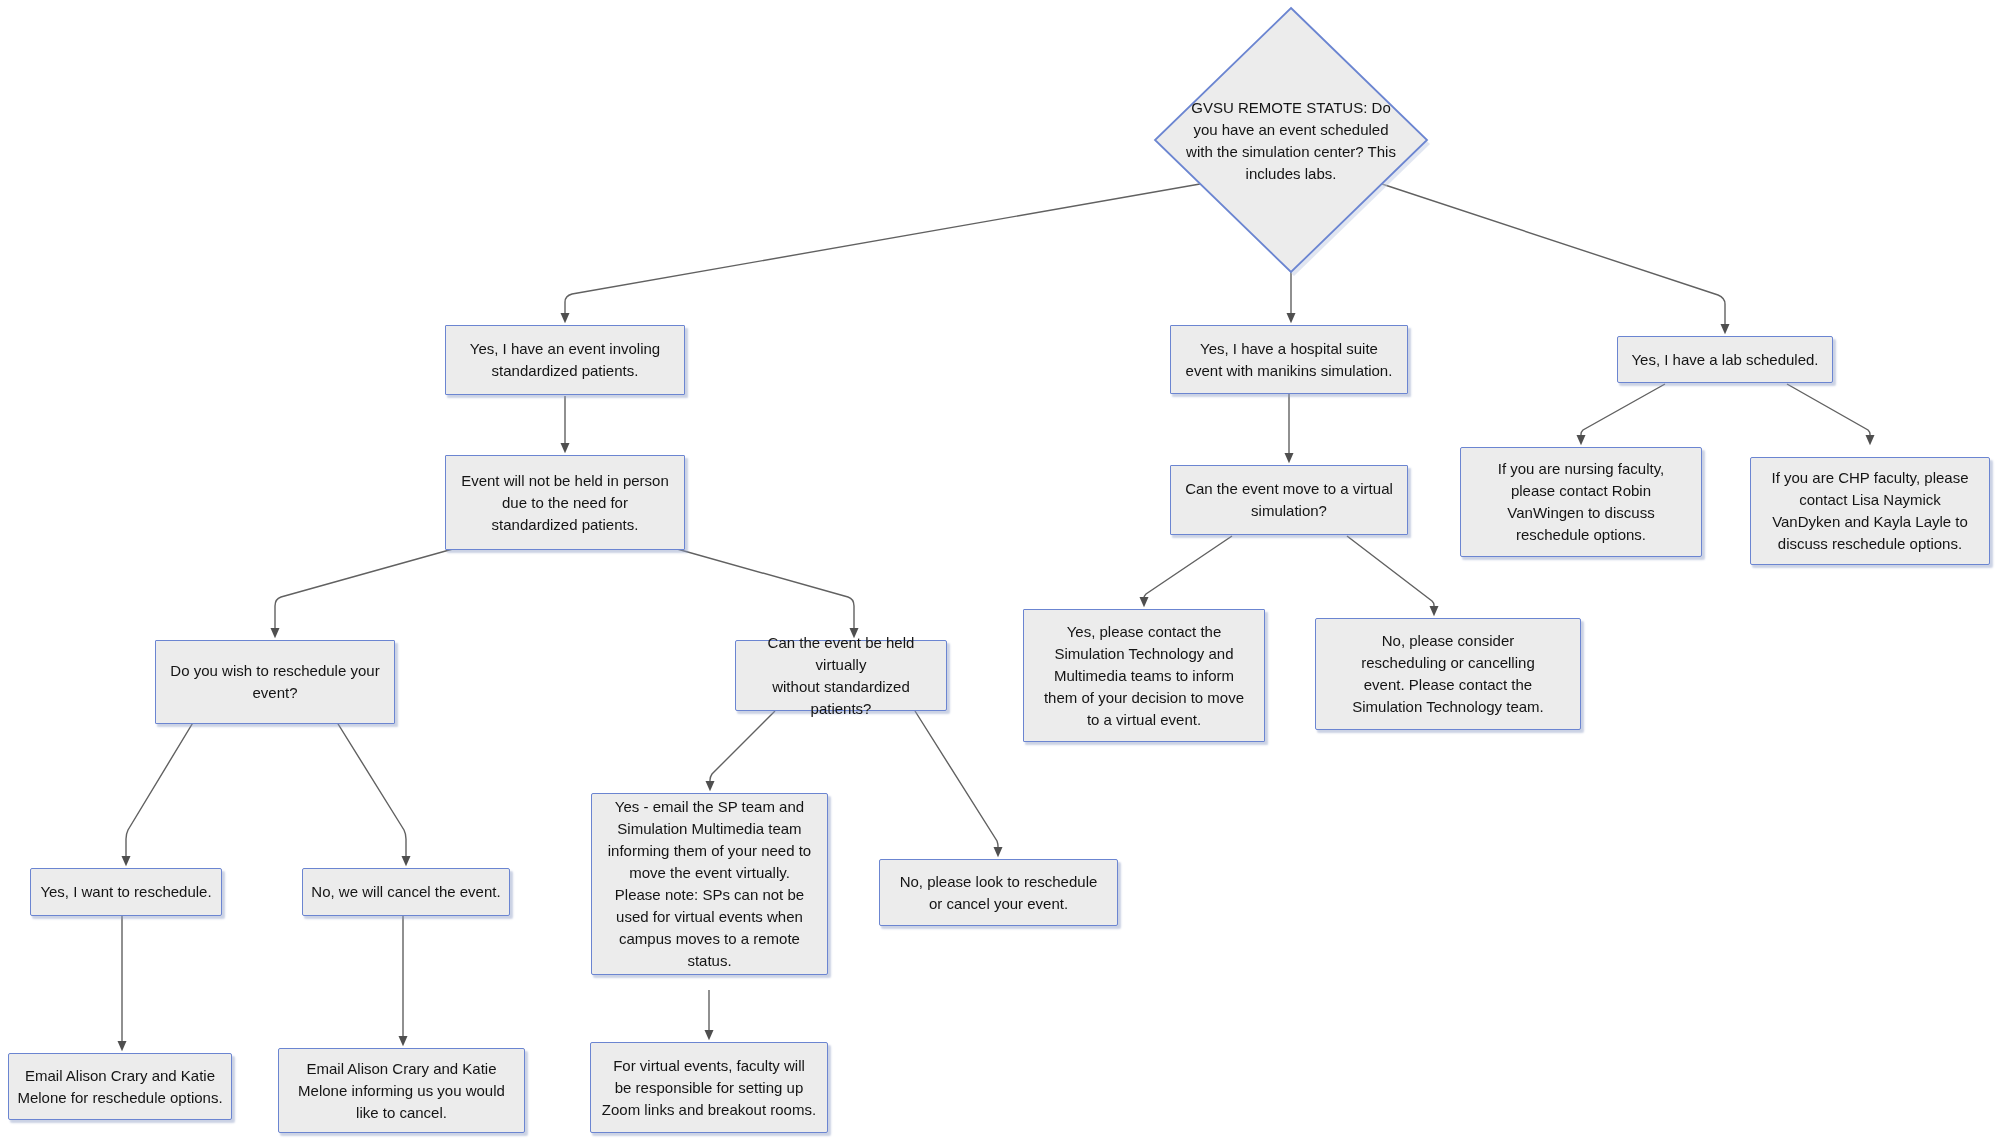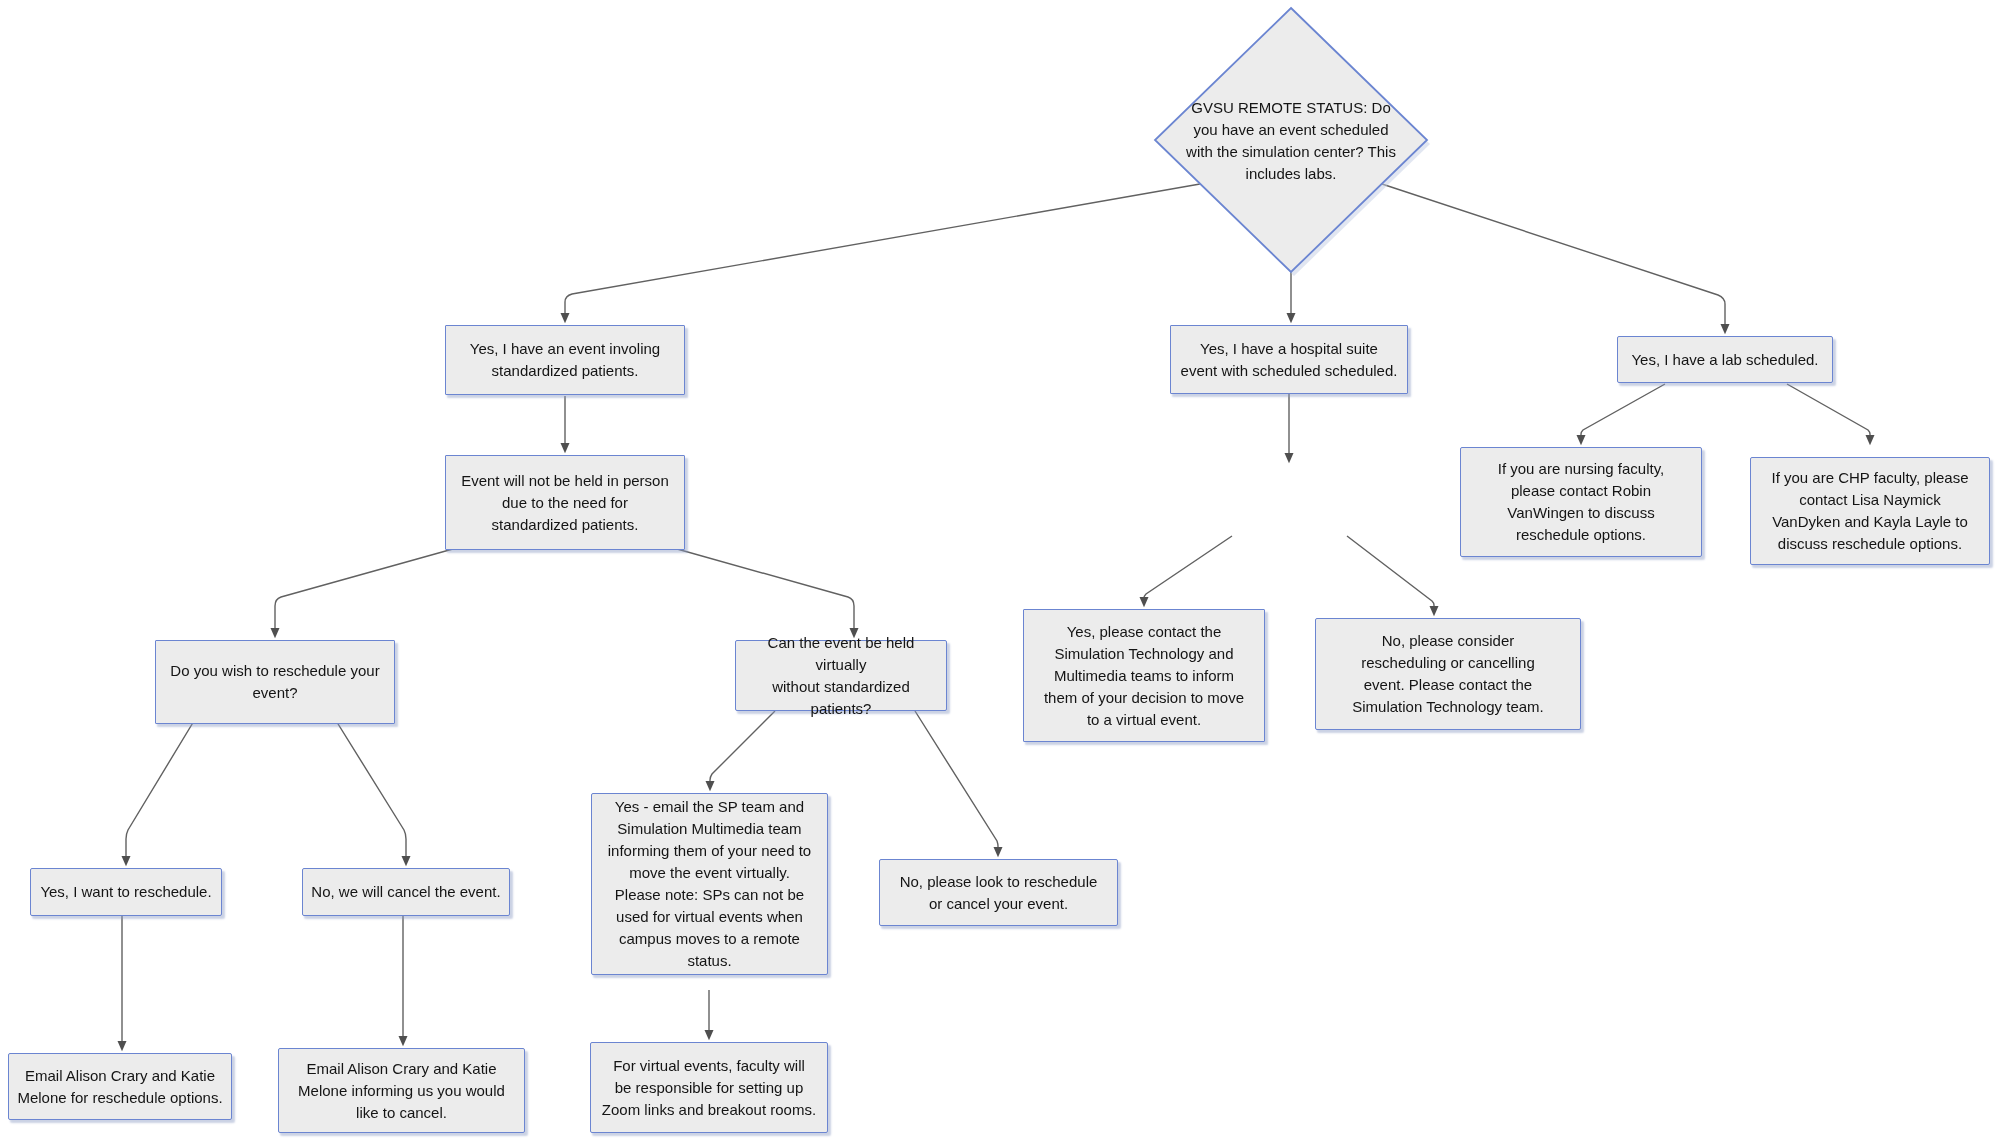--- a/index.html
+++ b/index.html
@@ -92,22 +92,24 @@
 status.</div>
 
   <div class="node" style="left:879px;top:859px;width:239px;height:67px">No, please look to reschedule
 or cancel your event.</div>
 
   <div class="node" style="left:590px;top:1042px;width:238px;height:91px">For virtual events, faculty will
 be responsible for setting up
 Zoom links and breakout rooms.</div>
 
   <div class="node rounded" style="left:1170px;top:325px;width:238px;height:69px">Yes, I have a hospital suite
-event with scheduled scheduled.</div>
+event with manikins simulation.</div>
 
+  <div class="node rounded" style="left:1170px;top:465px;width:238px;height:70px">Can the event move to a virtual
+simulation?</div>
 
   <div class="node rounded" style="left:1023px;top:609px;width:242px;height:133px">Yes, please contact the
 Simulation Technology and
 Multimedia teams to inform
 them of your decision to move
 to a virtual event.</div>
 
   <div class="node" style="left:1315px;top:618px;width:266px;height:112px">No, please consider
 rescheduling or cancelling
 event. Please contact the

